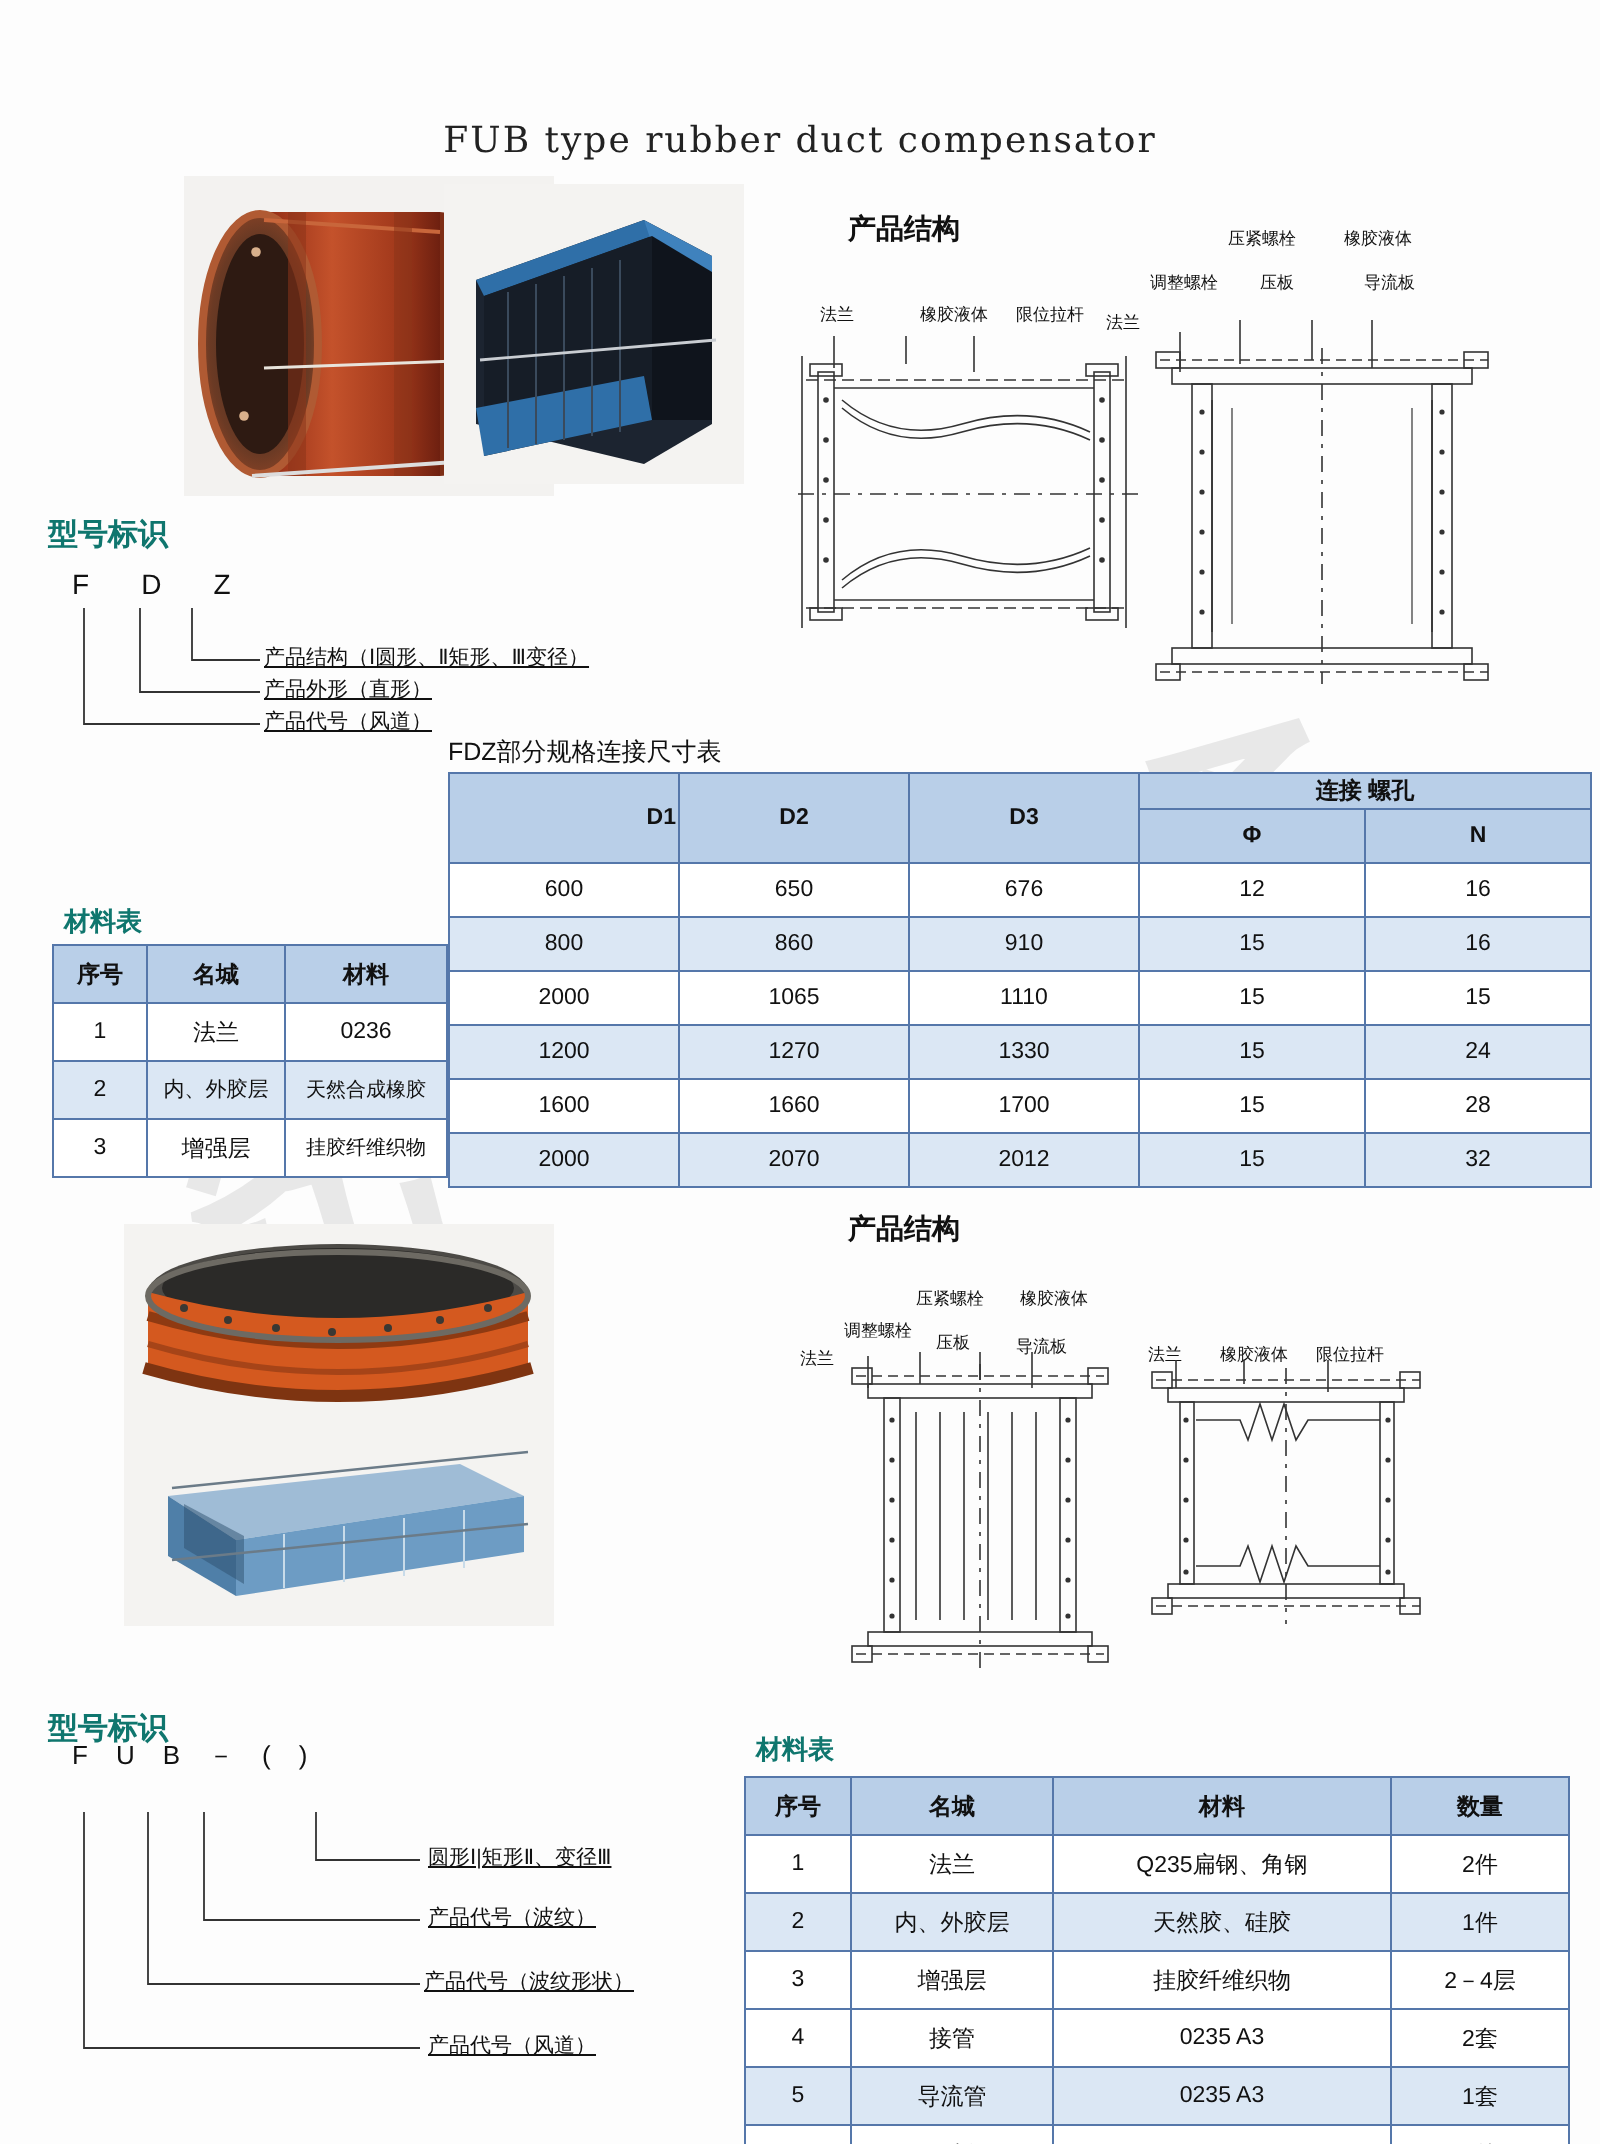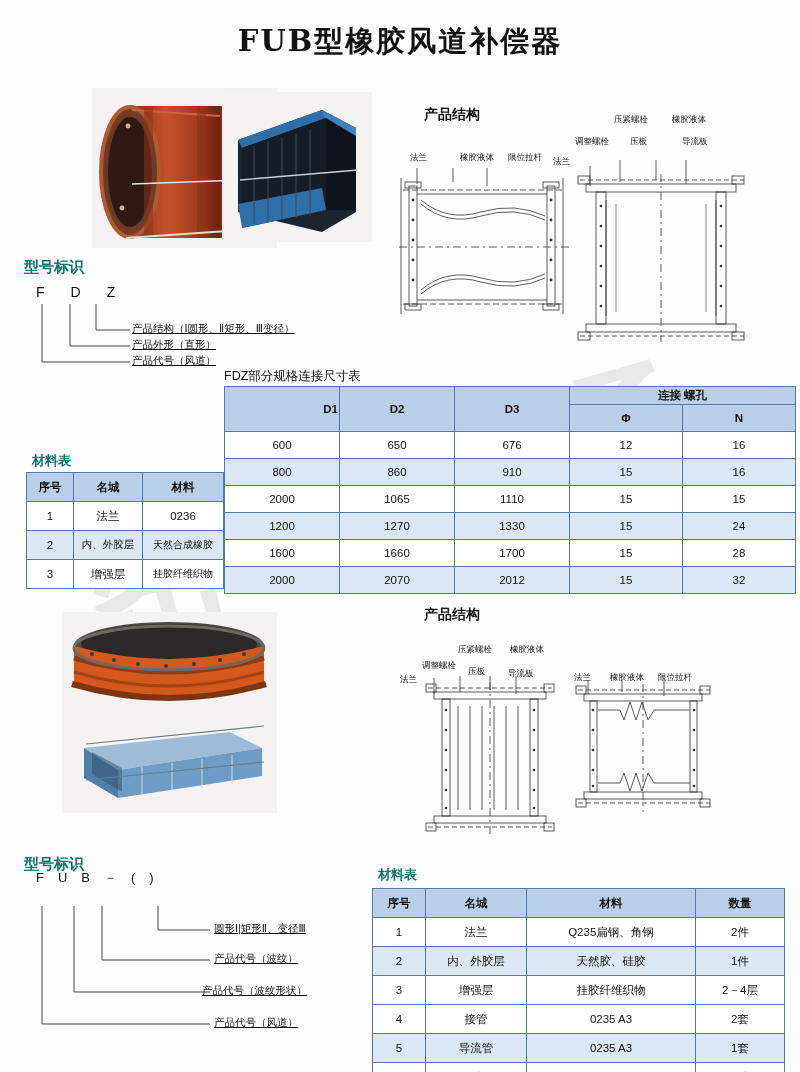--- a/index.html
+++ b/index.html
@@ -66,21 +66,21 @@
   .diag-title{position:absolute;font-size:14px;font-weight:bold;}
   svg{position:absolute;}
 </style>
 </head>
 <body>
 
 <div class="page">
 
   <div class="watermark">密 封 通</div>
 
-  <div class="title-main">FUB型橡胶风道补偿器</div>
+  <div class="title-sub">FUB type rubber duct compensator</div>
 
   <div class="photo ph1">
     <svg width="185" height="160" viewBox="0 0 185 160">
       <defs>
         <linearGradient id="g1" x1="0" y1="0" x2="1" y2="0">
           <stop offset="0" stop-color="#8d2a14"></stop>
             <stop offset="0.4" stop-color="#c4522b"></stop>
           <stop offset="0.75" stop-color="#a33a1c"></stop>
             <stop offset="1" stop-color="#6e2010"></stop>
         </linearGradient>
@@ -457,21 +457,21 @@
   <svg style="left:30px;top:902px;" width="230" height="150" viewBox="0 0 230 150">
     <g stroke="#333" stroke-width="0.9" fill="none">
       <path d="M128 4 L128 28 L180 28"></path>
       <path d="M72 4 L72 58 L180 58"></path>
       <path d="M44 4 L44 90 L180 90"></path>
       <path d="M12 4 L12 122 L180 122"></path>
     </g>
   </svg>
   <div class="leadertxt" style="left:214px;top:922px;">圆形Ⅰ|矩形Ⅱ、变径Ⅲ</div>
   <div class="leadertxt" style="left:214px;top:952px;">产品代号（波纹）</div>
-  <div class="leadertxt" style="left:202px;top:984px;">产品代号（波纹形状）</div>
+  <div class="leadertxt" style="left:212px;top:984px;">产品代号（波纹形状）</div>
   <div class="leadertxt" style="left:214px;top:1016px;">产品代号（风道）</div>
 
   <div class="sec-h" style="left:378px;top:866px;font-size:13px;">材料表</div>
   <div class="tblwrap" style="left:372px;top:888px;">
     <table>
       <thead>
         <tr>
           <th class="tbl-hd" style="width:50px;height:26px;">序号</th>
           <th class="tbl-hd" style="width:98px;">名城</th>
           <th class="tbl-hd" style="width:166px;">材料</th>

